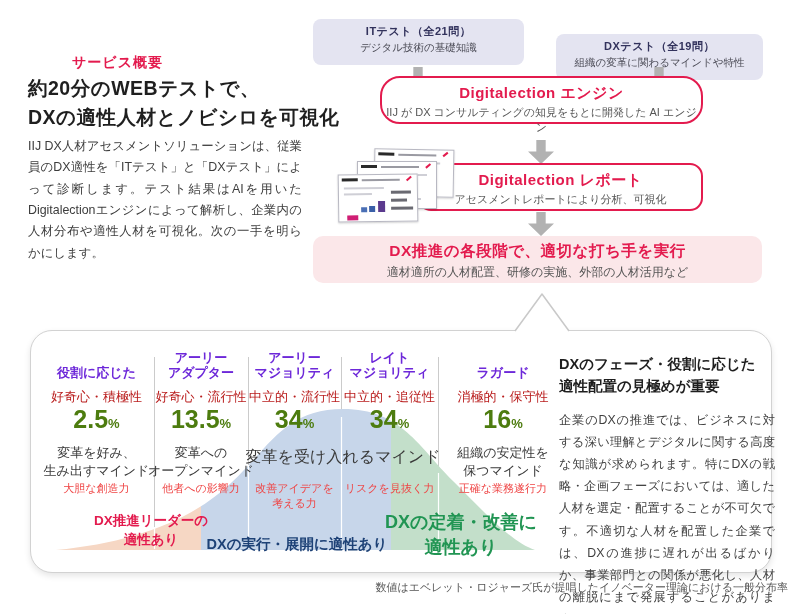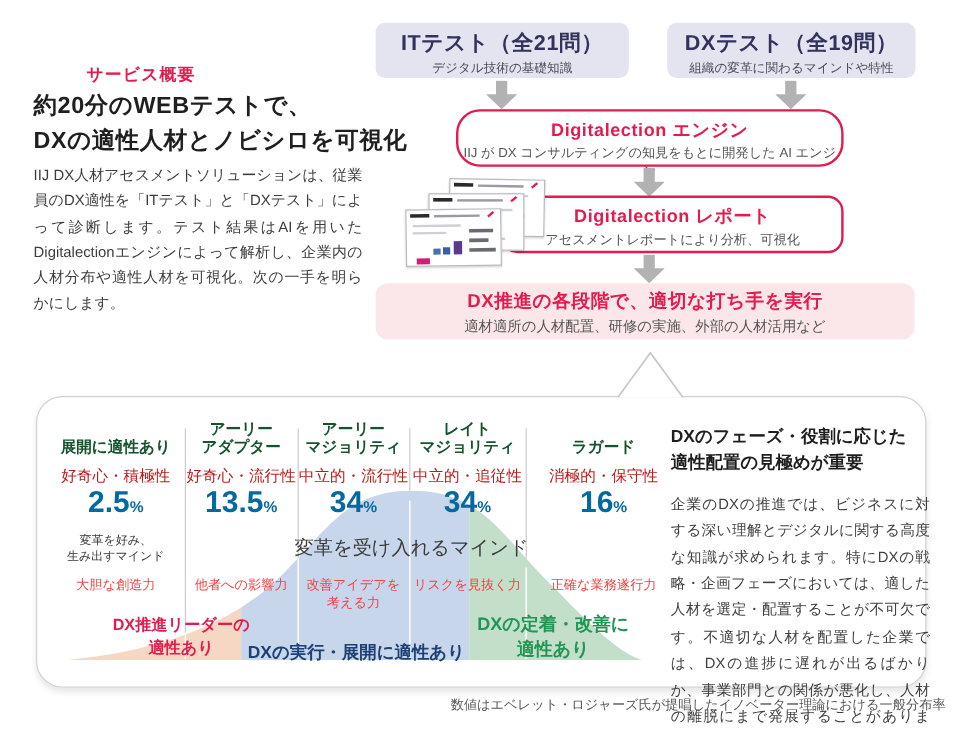--- a/index.html
+++ b/index.html
@@ -10,36 +10,36 @@
   .abs { position:absolute; }
   .pre { white-space:pre-line; }
 
   
   .intro-label { left:28px; top:54px; font-size:14px; font-weight:bold; color:#e31b4e; letter-spacing:1px;margin-left:44px; }
   .intro-title { left:28px; top:74px; font-size:19.5px; font-weight:bold; color:#1f1f1f; line-height:1.5; letter-spacing:0.5px; }
   .intro-body  { left:28px; top:136px; width:274px; font-size:12.4px; color:#3c3c3c; line-height:1.72; text-align:justify; }
 
   
   .test-box { height:46px; background:#e4e4f1; border-radius:8px; text-align:center; padding-top:5px; }
-  .test-box .bt { font-size:18px; font-weight:bold; color:#32325c; letter-spacing:0.5px; }
+  .test-box .bt { font-size:11px; font-weight:bold; color:#32325c; letter-spacing:0.5px; }
   .test-box .bs { font-size:10.5px; color:#4a4a55; margin-top:2px; }
   .test-1 { left:313px; top:19px; width:211px; }
-  .test-2 { left:556px; top:19px; width:207px; }
+  .test-2 { left:556px; top:34px; width:207px; }
 
   .arrow-down { width:26px; height:24px; background:#b2b2b2;
     clip-path:polygon(32% 0, 68% 0, 68% 48%, 100% 48%, 50% 100%, 0 48%, 32% 48%); }
   .ar-1 { left:405px; top:67px; }
   .ar-2 { left:646px; top:67px; }
   .ar-3 { left:528px; top:140px; }
   .ar-4 { left:528px; top:212px; }
 
   .outline-box { background:#ffffff; border:2px solid #e31b4e; border-radius:13px; text-align:center; padding-top:6px; }
   .outline-box .bt { font-size:15px; font-weight:bold; color:#e31b4e; letter-spacing:0.5px; }
   .outline-box .bs { font-size:11px; color:#555555; margin-top:2px; }
-  .engine-box { left:380px; top:91px; width:323px; height:48px;border-radius:20px; }
+  .engine-box { left:380px; top:76px; width:323px; height:48px;border-radius:20px; }
   .report-box { left:418px; top:163px; width:285px; height:48px; z-index:1; }
 
   .action-box { left:313px; top:236px; width:449px; height:47px; background:#fbe7e9; border-radius:10px; text-align:center; padding-top:5px; }
   .action-box .bt { font-size:15.5px; font-weight:bold; color:#e31b4e; letter-spacing:0.5px; }
   .action-box .bs { font-size:12px; color:#555555; margin-top:2px; }
 
   
   .thumbs { left:338px; top:149px; width:126px; height:80px; z-index:2; }
   .thumb { position:absolute; width:80px; height:48px; background:#ffffff; border:1px solid #b8b8c2; box-shadow:0 1px 2px rgba(0,0,0,0.18); }
   .thumb .hbar { position:absolute; left:3px; top:3px; width:16px; height:3px; background:#2a2a2a; }
@@ -62,32 +62,32 @@
   .panel { left:30px; top:330px; width:742px; height:243px; background:#ffffff;
     border:1px solid #d2d2d2; border-radius:22px; box-shadow:0 3px 6px rgba(0,0,0,0.10); }
   .curve-svg { position:absolute; left:0; top:0; }
 
   .col { position:absolute; text-align:center; }
   .col-1 { left:8px;   top:0; width:115px; height:243px; }
   .col-2 { left:123px; top:0; width:94px;  height:243px; }
   .col-3 { left:217px; top:0; width:93px;  height:243px; }
   .col-4 { left:310px; top:0; width:97px;  height:243px; }
   .col-5 { left:407px; top:0; width:130px; height:243px;text-decoration:underline; }
-  .col .name  { position:absolute; left:0; right:0; top:18px; height:32px; display:flex; align-items:flex-end; justify-content:center; font-size:13px; font-weight:bold; color:#14532d; line-height:1.2; }
+  .col .name  { position:absolute; left:0; right:0; top:18px; height:32px; display:flex; align-items:flex-end; justify-content:center; font-size:13px; font-weight:bold; color:#6d28d9; line-height:1.2; }
   .col .trait { position:absolute; left:-6px; right:-6px; top:57px; font-size:13px; color:#b91c1c; }
-  .col .value { position:absolute; left:0; right:0; top:74px; font-size:25px; font-weight:bold; color:#0369a1; }
+  .col .value { position:absolute; left:0; right:0; top:74px; font-size:25px; font-weight:bold; color:#4d7c0f; }
   .col .value .unit { font-size:13px; font-weight:bold; }
-  .col .mind  { position:absolute; left:-8px; right:-8px; top:113px; font-size:10px; color:#3a3a3a; line-height:1.35; }
+  .col .mind  { position:absolute; left:-8px; right:-8px; top:113px; font-size:13px; color:#3a3a3a; line-height:1.35; }
   .col .skill { position:absolute; left:-8px; right:-8px; top:150px; font-size:11px; color:#ef4444; line-height:1.35; }
   .shared-mind { left:212px; top:116px; width:200px; text-align:center; font-size:16px; color:#3a3a3a; }
 
   .zone { text-align:center; font-weight:bold; line-height:1.4; }
   .zone-red   { left:45px;  top:181px; width:150px; font-size:13.5px; color:#e31b4e; }
   .zone-navy  { left:146px; top:203px; width:240px; font-size:14.5px; color:#1d4176; }
-  .zone-green { left:352px; top:179px; width:156px; font-size:15px; color:#219553; }
+  .zone-green { left:352px; top:179px; width:156px; font-size:18px; color:#219553; }
 
   .aside { left:528px; top:22px; width:216px; }
   .aside-title { font-size:14.5px; font-weight:bold; color:#1e1e1e; line-height:1.55; }
   .aside-body  { margin-top:11px; font-size:12.3px; color:#3f3f3f; line-height:1.8; text-align:justify; }
 
   .footnote { right:12px; top:580px; width:520px; text-align:right; font-size:11px; color:#555555; }
 </style>
 </head>
 <body>
 
@@ -184,32 +184,34 @@
         <rect x="360" y="0" width="380" height="242" fill="#c3dfca"></rect>
       </g>
 
       <line x1="123.5" y1="196" x2="123.5" y2="218" stroke="#ffffff" stroke-width="1.2"></line>
       <line x1="217.5" y1="134" x2="217.5" y2="218" stroke="#ffffff" stroke-width="1.2"></line>
       <line x1="310.5" y1="86" x2="310.5" y2="218" stroke="#ffffff" stroke-width="1.2"></line>
       <line x1="407.5" y1="142" x2="407.5" y2="218" stroke="#ffffff" stroke-width="1.2"></line>
     </svg>
 
     <div class="col col-1">
-      <div class="name pre">展開に適性あり</div>
+      <div class="name pre">役割に応じた</div>
       <div class="trait">好奇心・積極性</div>
       <div class="value"><span>2.5</span><span class="unit">%</span></div>
       <div class="mind pre">変革を好み、
 生み出すマインド</div>
       <div class="skill pre">大胆な創造力</div>
     </div>
     <div class="col col-2">
       <div class="name pre">アーリー
 アダプター</div>
       <div class="trait">好奇心・流行性</div>
       <div class="value"><span>13.5</span><span class="unit">%</span></div>
+      <div class="mind pre">変革への
+オープンマインド</div>
       <div class="skill pre">他者への影響力</div>
     </div>
     <div class="col col-3">
       <div class="name pre">アーリー
 マジョリティ</div>
       <div class="trait">中立的・流行性</div>
       <div class="value"><span>34</span><span class="unit">%</span></div>
       <div class="skill pre">改善アイデアを
 考える力</div>
     </div>
@@ -217,20 +219,22 @@
       <div class="name pre">レイト
 マジョリティ</div>
       <div class="trait">中立的・追従性</div>
       <div class="value"><span>34</span><span class="unit">%</span></div>
       <div class="skill pre">リスクを見抜く力</div>
     </div>
     <div class="col col-5">
       <div class="name pre">ラガード</div>
       <div class="trait">消極的・保守性</div>
       <div class="value"><span>16</span><span class="unit">%</span></div>
+      <div class="mind pre">組織の安定性を
+保つマインド</div>
       <div class="skill pre">正確な業務遂行力</div>
     </div>
 
     <div class="abs shared-mind">変革を受け入れるマインド</div>
 
     <div class="abs zone zone-red pre">DX推進リーダーの
 適性あり</div>
     <div class="abs zone zone-navy">DXの実行・展開に適性あり</div>
     <div class="abs zone zone-green pre">DXの定着・改善に
 適性あり</div>

